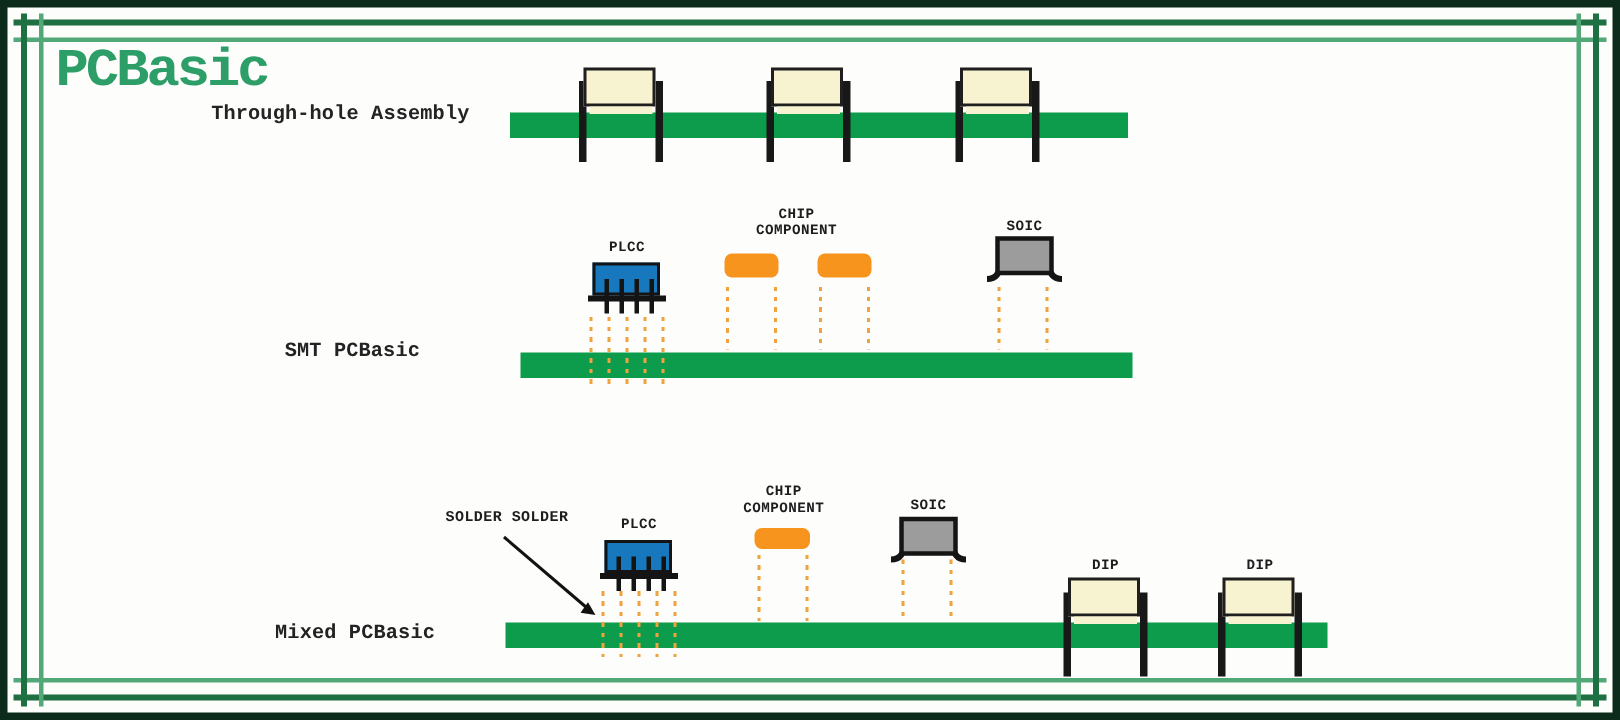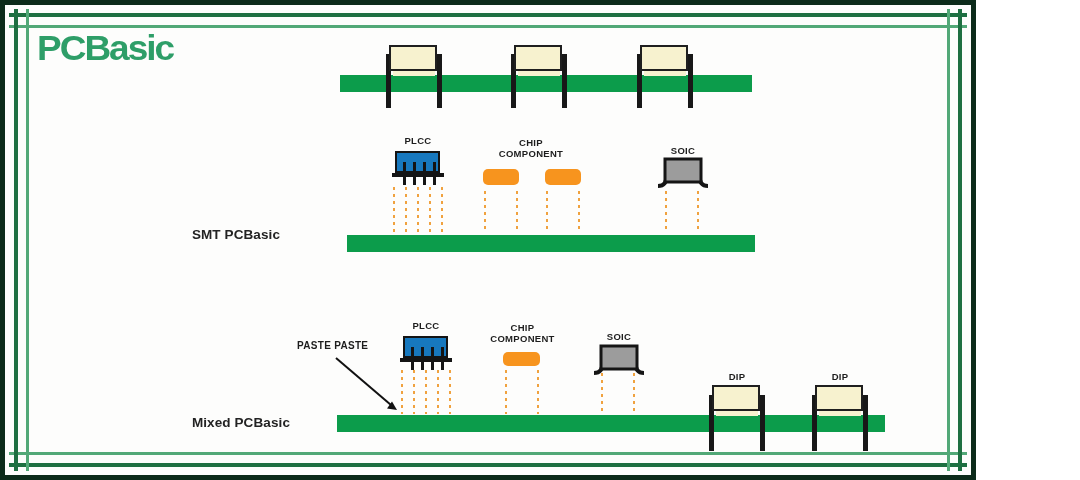--- a/index.html
+++ b/index.html
@@ -1,19 +1,19 @@
 <!DOCTYPE html>
 <html><head>
 <meta charset="utf-8">
 <style>
   html,body{margin:0;padding:0;background:#ffffff;}
   .canvas{
-    position:relative;width:976px;height:480px;background:#fdfdfc;
+    position:relative;width:1080px;height:480px;background:#fdfdfc;
     border:5px solid #0C2B1A;box-sizing:border-box;overflow:hidden;
-    font-family:Liberation Sans, sans-serif;
+    font-family:Liberation Mono, monospace;
   }
   
   .fl{position:absolute;background:#1E6F41;}
   .fl.light{background:#52A877;}
   .fl.h{left:4px;right:4px;height:4px;}
   .fl.v{top:4px;bottom:4px;width:4px;}
   .fl.h.light{height:3px;}
   .fl.v.light{width:3px;}
 
   .logo{
@@ -35,21 +35,21 @@
   
   .tht{position:absolute;width:56px;}
   .tht .pin{position:absolute;width:5px;background:#181818;}
   .tht .pin.pl{left:0;}
   .tht .pin.pr{right:0;}
   .tht .tbody{position:absolute;left:3px;width:44px;height:22px;
     background:#F7F2CF;border:2px solid #1f1f1f;}
   .tht .skirt{position:absolute;left:7px;width:42px;height:5px;background:#F7F2CF;}
 
   
-  .plcc{position:absolute;width:52px;}
+  .plcc{position:absolute;width:52px;margin-top:24px;}
   .plcc .pbody{position:absolute;left:3px;top:15px;width:41px;height:18px;
     background:#1778BE;border:2.5px solid #141414;}
   .plcc .pbar{position:absolute;left:0;top:37px;width:52px;height:4px;background:#141414;}
   .plcc .tick{position:absolute;top:26px;width:3px;height:23px;background:#141414;}
 
   
   .chipgrp{position:absolute;}
   .chip{position:absolute;background:#F7941E;border-radius:5px;}
 
   
@@ -71,20 +71,21 @@
   <div class="fl h light" style="top:20px"></div>
   <div class="fl h light" style="top:447px"></div>
   <div class="fl h" style="top:458px"></div>
   <div class="fl v" style="left:9px"></div>
   <div class="fl v light" style="left:21px"></div>
   <div class="fl v light" style="right:21px"></div>
   <div class="fl v" style="right:9px"></div>
 
   <div class="logo">PCBasic</div>
 
+  <div class="row-label" style="left:118px;top:64px;width:190px">Through-hole Assembly</div>
   <div class="board" style="left:335px;top:70px;width:412px"></div>
 
   <div class="tht" style="left:381px;top:40px;height:64px">
     <div class="pin pl" style="top:9px;height:54px"></div>
     <div class="pin pr" style="top:9px;height:54px"></div>
     <div class="tbody" style="top:0"></div>
     <div class="skirt" style="top:26px"></div>
   </div>
   <div class="tht" style="left:506px;top:40px;height:64px">
     <div class="pin pl" style="top:9px;height:54px"></div>
@@ -135,21 +136,21 @@
       <path d="M42,17 C42,25 45,29 51,29" stroke="#151515" stroke-width="4" fill="none"></path>
       <rect x="8" y="2" width="36" height="23" fill="#9C9C9C" stroke="#151515" stroke-width="3"></rect>
     </svg>
     <div class="dotcol" style="left:8px;top:45px;height:42px"></div>
     <div class="dotcol" style="left:40px;top:45px;height:42px"></div>
   </div>
 
   <div class="row-label" style="left:125px;top:410px;width:160px">Mixed PCBasic</div>
   <div class="board" style="left:332px;top:410px;width:548px"></div>
 
-  <div class="callout-label" style="left:292px;top:335px">PASTE PASTE</div>
+  <div class="callout-label" style="left:292px;top:335px">SOLDER SOLDER</div>
   <svg class="arrow-svg" style="left:326px;top:350px" width="76" height="62">
     <line x1="5" y1="3" x2="60" y2="50" stroke="#111" stroke-width="2"></line>
     <path d="M66,55 l-10,-1.5 5,-7 z" fill="#111"></path>
   </svg>
 
   <div class="plcc" style="left:395px;top:316px;height:96px">
     <div class="clabel">PLCC</div>
     <div class="pbody"></div>
     <div class="pbar"></div>
     <div class="tick" style="left:11px"></div>

